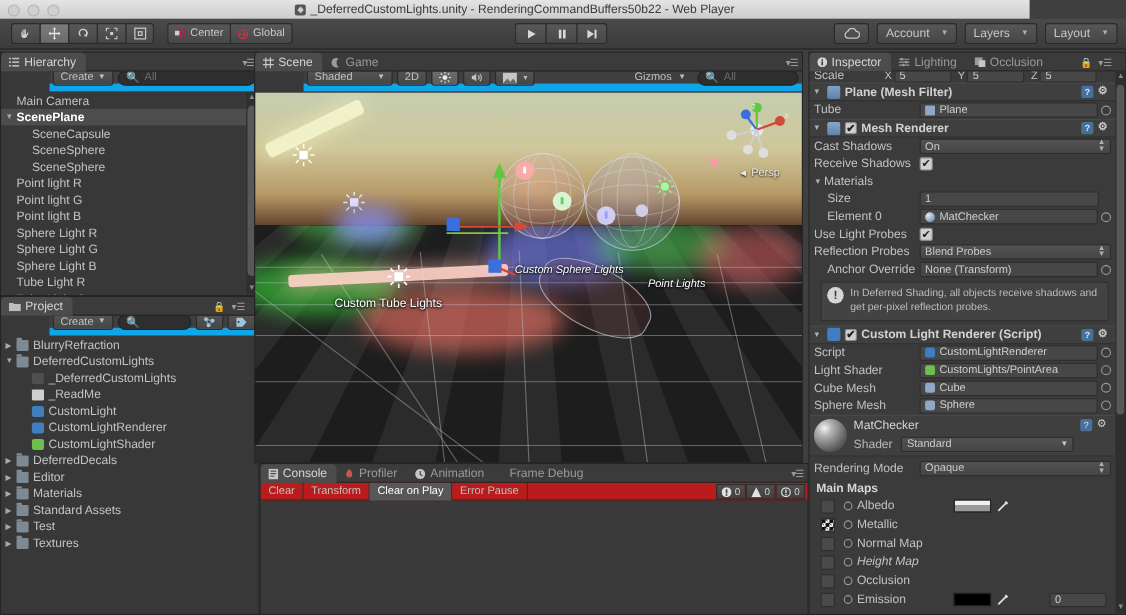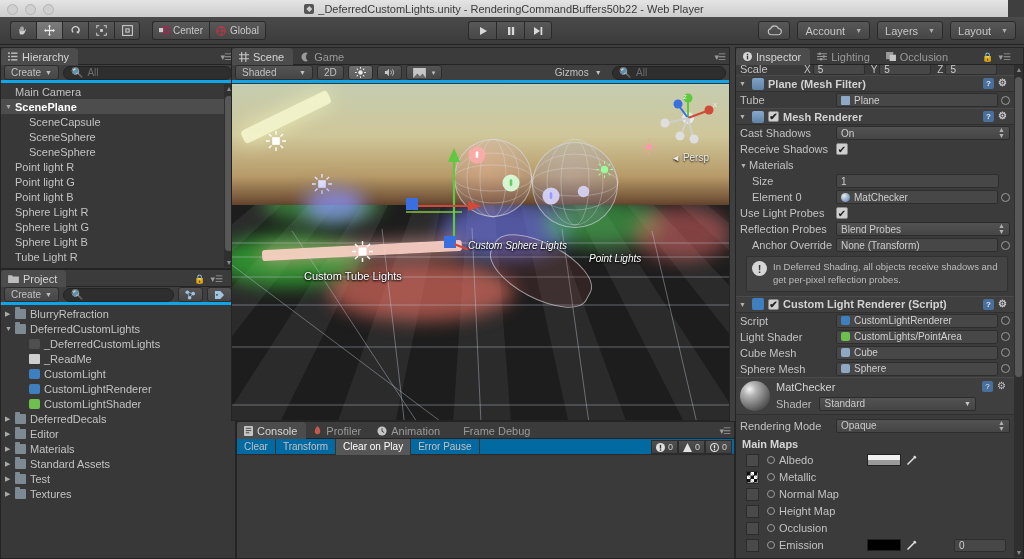--- a/index.html
+++ b/index.html
@@ -7,21 +7,21 @@
   body {
     width:1024px; height:559px; overflow:hidden;
     font-family:"Liberation Sans", sans-serif;
     font-size:11px; color:#b9b9b9;
     -webkit-font-smoothing:antialiased;
   }
   #app { position:relative; width:1024px; height:559px; background:#3f3f3f; }
 
   
   .titlebar {
-    position:absolute; left:0; top:0; width:1008px; height:19px;
+    position:absolute; left:0; top:0; width:936px; height:19px;
     background:linear-gradient(#e4e4e4,#cbcbcb);
     border-bottom:1px solid #9a9a9a;
     display:flex; align-items:center; justify-content:center;
   }
   .traffic { position:absolute; left:7px; top:4px; display:flex; gap:7px; }
   .traffic span { width:11px; height:11px; border-radius:50%; background:#cfcfcf; border:1px solid #b4b4b4; display:block;}
   .title-text { font-size:11px; color:#3a3a3a; display:flex; align-items:center; gap:4px; }
   .unity-mini { width:10px; height:10px; background:#555; border-radius:2px; display:inline-block; position:relative; }
   .unity-mini:after{content:"";position:absolute;left:2px;top:2px;width:6px;height:6px;background:#cfcfcf;clip-path:polygon(50% 0,100% 50%,50% 100%,0 50%);}
 
@@ -64,22 +64,22 @@
     border-bottom:1px solid #242424; position:relative;
   }
   .tab {
     height:17px; padding:0 9px 0 7px; display:flex; align-items:center; gap:4px;
     font-size:11px; color:#9a9a9a; cursor:default; background:transparent;
     border-radius:4px 4px 0 0;
   }
   .tab.active { background:#4c4c4c; color:#d6d6d6; }
   .tab-opts { position:absolute; right:4px; top:4px; color:#9a9a9a; font-size:9px; letter-spacing:-1px;}
   .subbar {
-    height:18px; background:#3f3f3f; border-bottom:3px solid #0ea5e9;
-    display:flex; align-items:center; padding:0 3px; gap:4px;
+    height:18px; background:#3f3f3f; border-bottom:7px solid #0ea5e9;
+    display:flex; align-items:center; padding:0 3px; gap:4px;margin-left:44px;
   }
   .mini-btn {
     height:15px; padding:0 6px; border-radius:3px; font-size:10px; color:#c0c0c0;
     background:linear-gradient(#545454,#464646); border:1px solid #2c2c2c;
     display:flex; align-items:center; gap:4px; cursor:default;
   }
   .searchbox {
     flex:1; height:14px; border-radius:7px; background:#2e2e2e; border:1px solid #232323;
     display:flex; align-items:center; padding:0 7px; gap:4px; color:#6d6d6d; font-size:10px;
   }
@@ -111,21 +111,21 @@
   .sky{position:absolute;left:0;top:0;right:0;height:38%;background:linear-gradient(#c5cdb0 0%,#cfc79a 40%,#b79a68 72%,#6e4e34 92%,#3a2a20 100%);}
   .ground{position:absolute;left:0;top:36%;right:0;bottom:0;background:#121212;overflow:hidden;}
   .glow{position:absolute;border-radius:50%;filter:blur(9px);}
   .wiresphere{position:absolute;border-radius:50%;border:1px solid rgba(220,225,235,.55);}
   .lbl{position:absolute;color:#fff;text-shadow:0 0 3px #000,0 1px 2px #000;font-size:11px;white-space:nowrap;}
   .persp{position:absolute;color:#e8e8e8;font-size:10px;text-shadow:0 1px 2px #000;}
   .lightglyph{position:absolute;width:13px;height:13px;}
 
   
   #console { left:236px; top:421px; width:499px; height:138px; }
-  .console-toolbar{height:16px;background:#0369a1;border-bottom:1px solid #2b2b2b;display:flex;align-items:center;position:relative;}
+  .console-toolbar{height:16px;background:#b91c1c;border-bottom:1px solid #2b2b2b;display:flex;align-items:center;position:relative;}
   .cbtn{height:16px;padding:0 7px;font-size:10px;color:#c0c0c0;display:flex;align-items:center;border-right:1px solid #333;cursor:default;}
   .cbtn.active{background:#575757;color:#fff;}
   .counters{position:absolute;right:2px;top:1px;display:flex;}
   .counter{height:14px;padding:0 4px;display:flex;align-items:center;gap:3px;background:linear-gradient(#4f4f4f,#404040);border:1px solid #2c2c2c;font-size:9px;color:#d0d0d0;}
   .console-body{position:absolute;left:0;right:0;top:34px;bottom:0;background:#3a3a3a;}
 
   
   #inspector { left:735px; top:47px; width:289px; height:512px; }
   .insp-body{position:absolute;left:0;right:9px;top:17px;bottom:0;background:#3b3b3b;overflow:hidden;}
   .comp-hdr{height:17px;display:flex;align-items:center;gap:4px;padding:0 3px;background:#3f3f3f;border-top:1px solid #4a4a4a;border-bottom:1px solid #303030;font-weight:bold;color:#d2d2d2;font-size:11px;}
@@ -967,21 +967,21 @@
           <div class="row" style="height: 17px;">
             <span class="texslot checker" style="margin-left: 6px;"></span>
             <span class="radio-o" style="margin: 0px 4px 0px 8px;"></span>
             <span style="width: 88px; flex: 0 0 88px;">Metallic</span>
           </div>
           <div class="row" style="height: 17px;">
             <span class="texslot" style="margin-left: 6px;"></span>
             <span class="radio-o" style="margin: 0px 4px 0px 8px;"></span>
             <span style="width: 88px; flex: 0 0 88px;">Normal Map</span>
           </div>
-          <div class="row" style="height: 17px;">
+          <div class="row" style="height: 17px; font-style: italic;">
             <span class="texslot" style="margin-left: 6px;"></span>
             <span class="radio-o" style="margin: 0px 4px 0px 8px;"></span>
             <span style="width: 88px; flex: 0 0 88px;">Height Map</span>
           </div>
           <div class="row" style="height: 17px;">
             <span class="texslot" style="margin-left: 6px;"></span>
             <span class="radio-o" style="margin: 0px 4px 0px 8px;"></span>
             <span style="width: 88px; flex: 0 0 88px;">Occlusion</span>
           </div>
           <div class="row" style="height: 17px; padding-right: 8px;">

